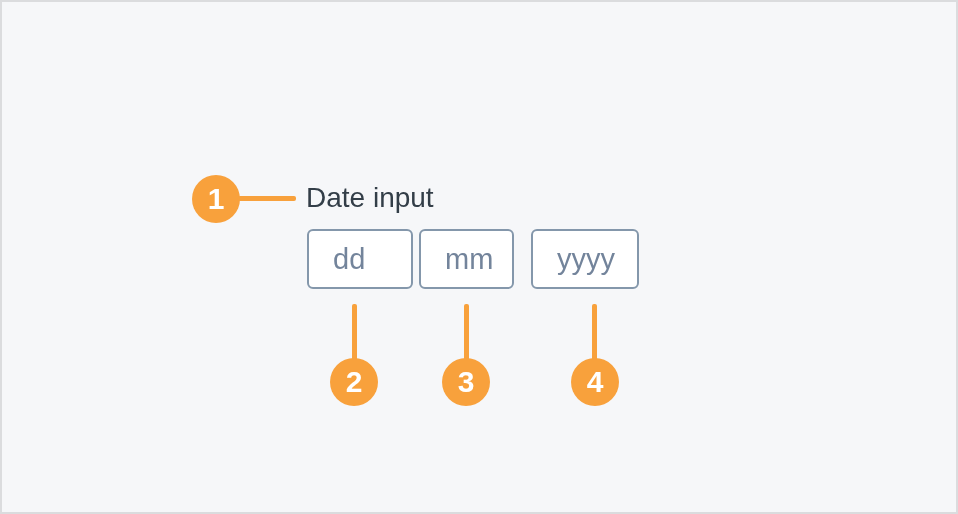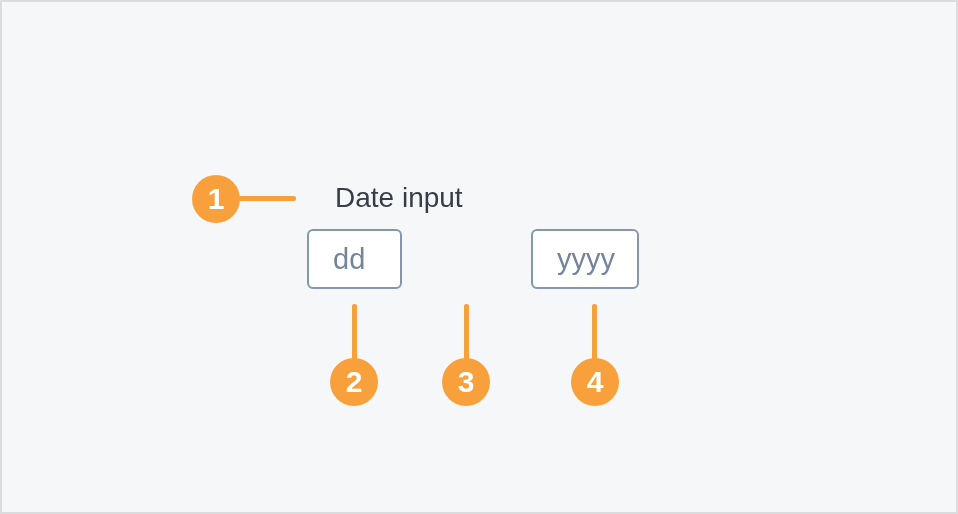--- a/index.html
+++ b/index.html
@@ -51,21 +51,20 @@
 
   
   .component-label {
     position: absolute;
     left: 304px;
     top: 182px;
     font-size: 28px;
     line-height: 28px;
     color: var(--label-text, #333E48);
     white-space: nowrap;
-    margin-left: 29px;
   }
 
   
   .field {
     position: absolute;
     top: 227px;
     height: 60px;
     box-sizing: border-box;
     background: var(--field-bg, #FFFFFF);
     border: 2px solid var(--input-border, #8497AB);
@@ -73,37 +72,38 @@
     padding: 0 5px 0 24px;
     font-family: "Liberation Sans", "DejaVu Sans", sans-serif;
     font-size: 29px;
     color: var(--placeholder-text, #73849B);
     outline: none;
   }
   .field::placeholder {
     color: var(--placeholder-text, #73849B);
     opacity: 1;
   }
-  .f-day   { left: 305px; width: 95px; }
+  .f-day   { left: 305px; width: 106px; }
   .f-month { left: 417px; width: 95px; }
   .f-year  { left: 529px; width: 108px; }
 </style>
 </head>
 <body>
 
 <div class="canvas">
 
   <div class="marker m1">
     <span>1</span>
   </div>
   <div class="connector line-h l1"></div>
 
   <div class="component-label">Date input</div>
 
   <input class="field f-day" type="text" placeholder="dd" style="">
+  <input class="field f-month" type="text" placeholder="mm" style="">
   <input class="field f-year" type="text" placeholder="yyyy" style="">
 
   <div class="connector line-v l2"></div>
   <div class="marker m2">
     <span>2</span>
   </div>
 
   <div class="connector line-v l3"></div>
   <div class="marker m3">
     <span>3</span>

